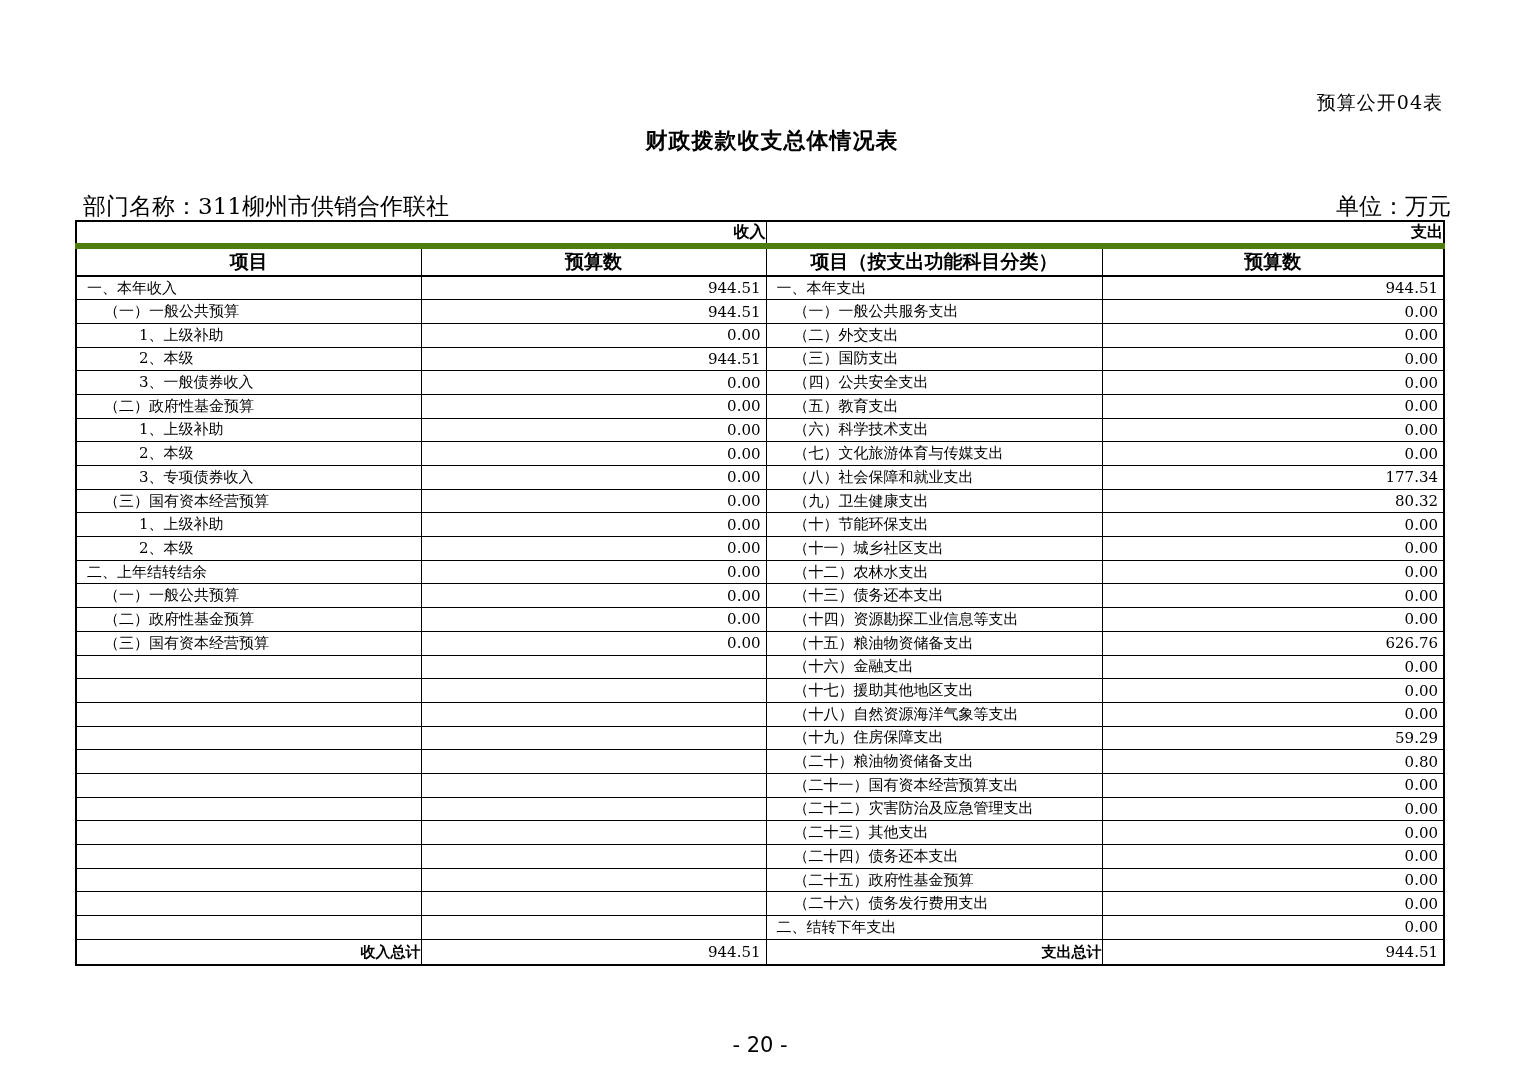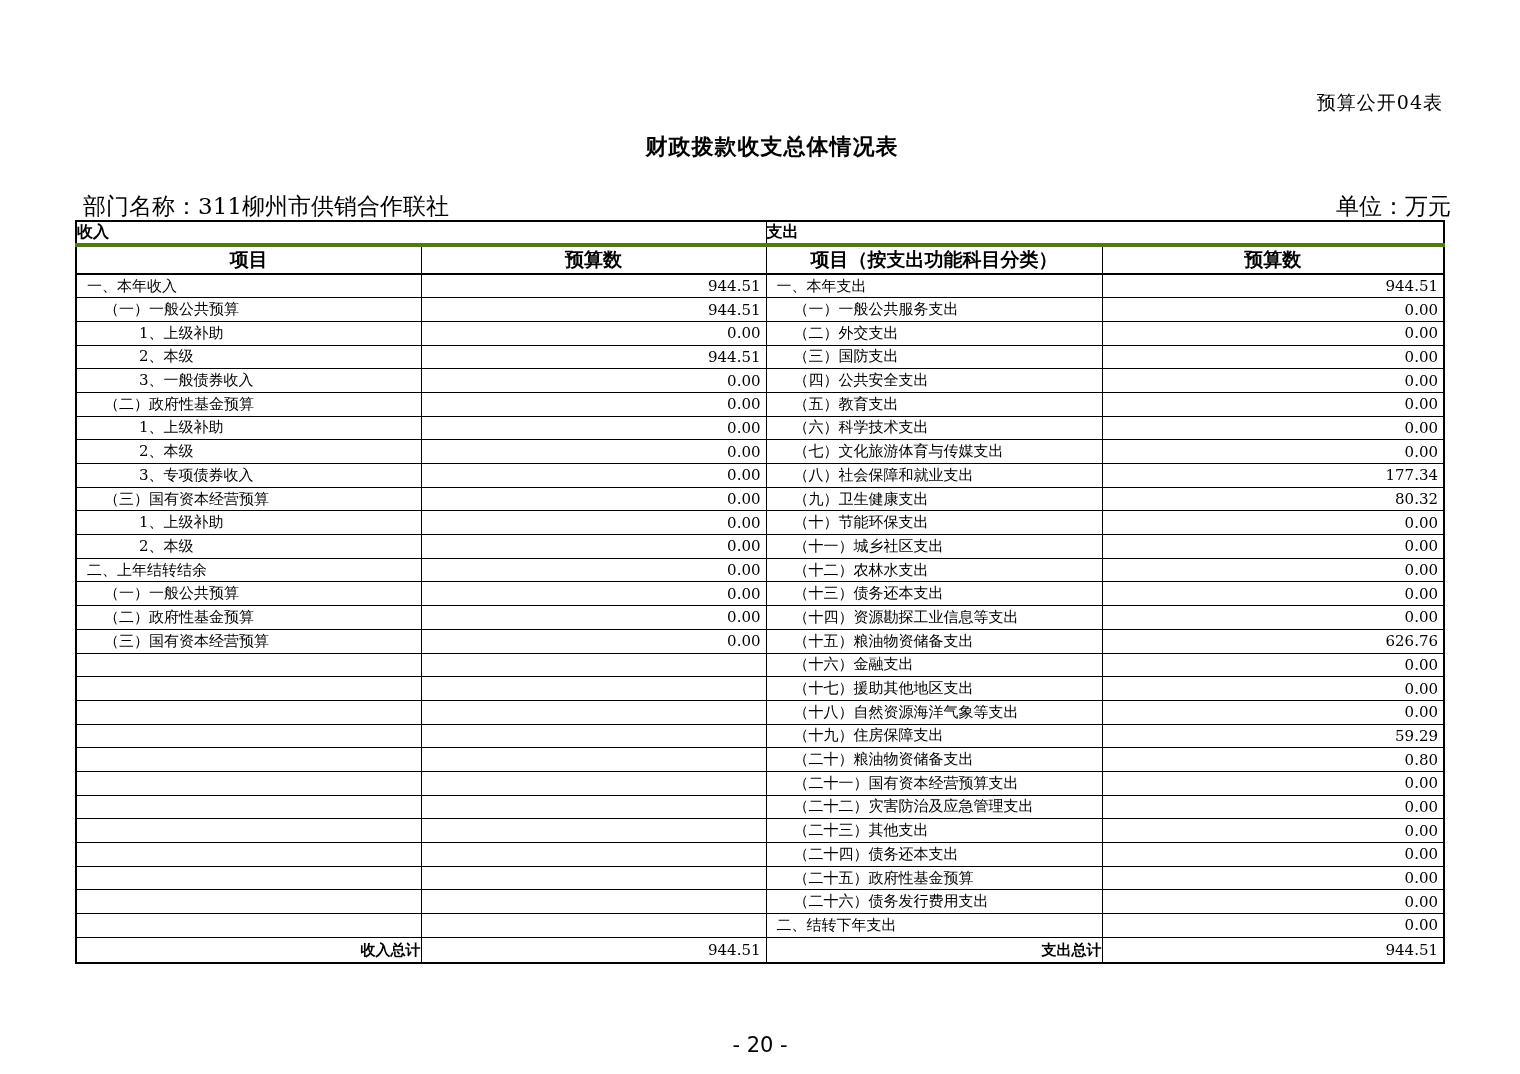--- a/index.html
+++ b/index.html
@@ -15,21 +15,21 @@
 
   .corner-label {
     position: absolute;
     top: 90px;
     right: 77px;
     font-size: 19px;
     letter-spacing: 1px;
   }
   .doc-title {
     position: absolute;
-    top: 132px;
+    top: 126px;
     left: 0;
     width: 100%;
     text-align: center;
     font-size: 22px;
     font-weight: bold;
     letter-spacing: 1px;
     padding-left: 24px;
   }
   .meta-row {
     position: absolute;
@@ -55,22 +55,22 @@
     border: 1px solid #000;
     overflow: hidden;
     white-space: nowrap;
     vertical-align: middle;
   }
   table.budget { border: 2px solid #000; }
   thead tr.section-row th {
     height: 14px;
     font-size: 16px;
     font-weight: bold;
-    text-align: left;
-    border-bottom: 4px solid #4d7c0f;
+    text-align: right;
+    border-bottom: 6px solid #4d7c0f;
   }
   thead tr.cols-row th {
     height: 23px;
     font-size: 19px;
     font-weight: bold;
     text-align: center;
     border-bottom: 2px solid #000;
   }
   tbody td { height: 23.7px; }
   td.label { text-align: left; }

